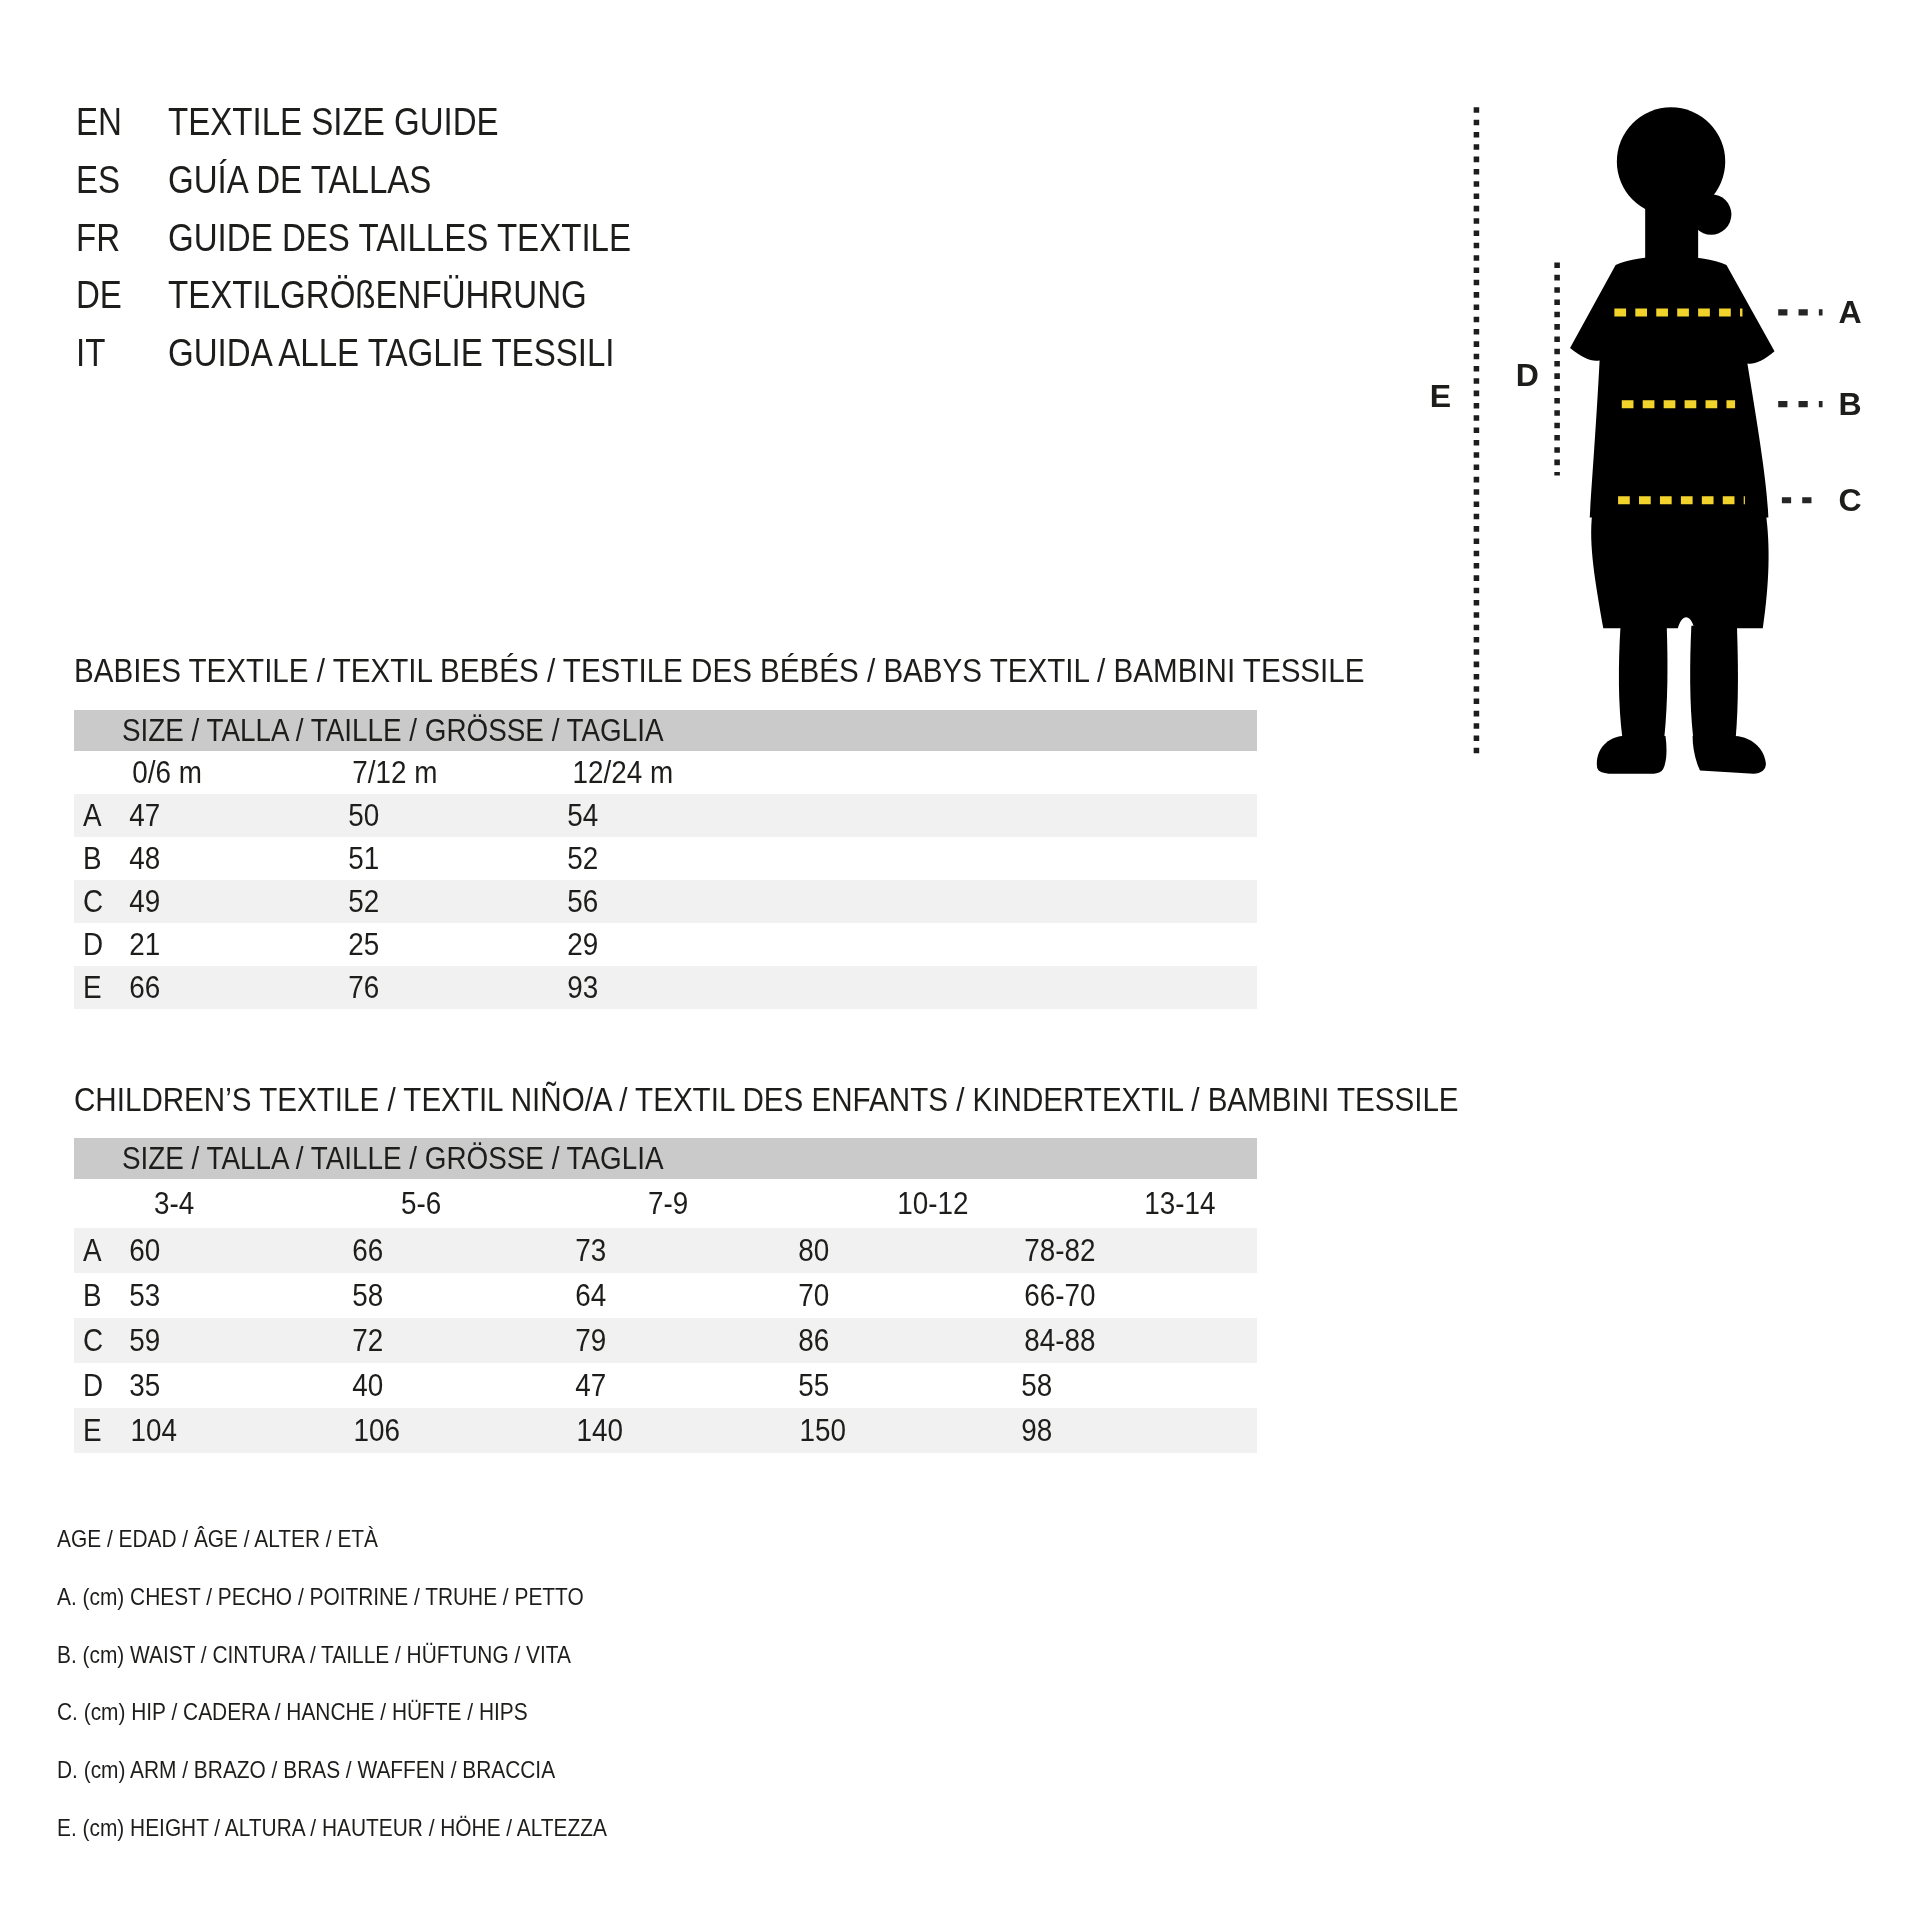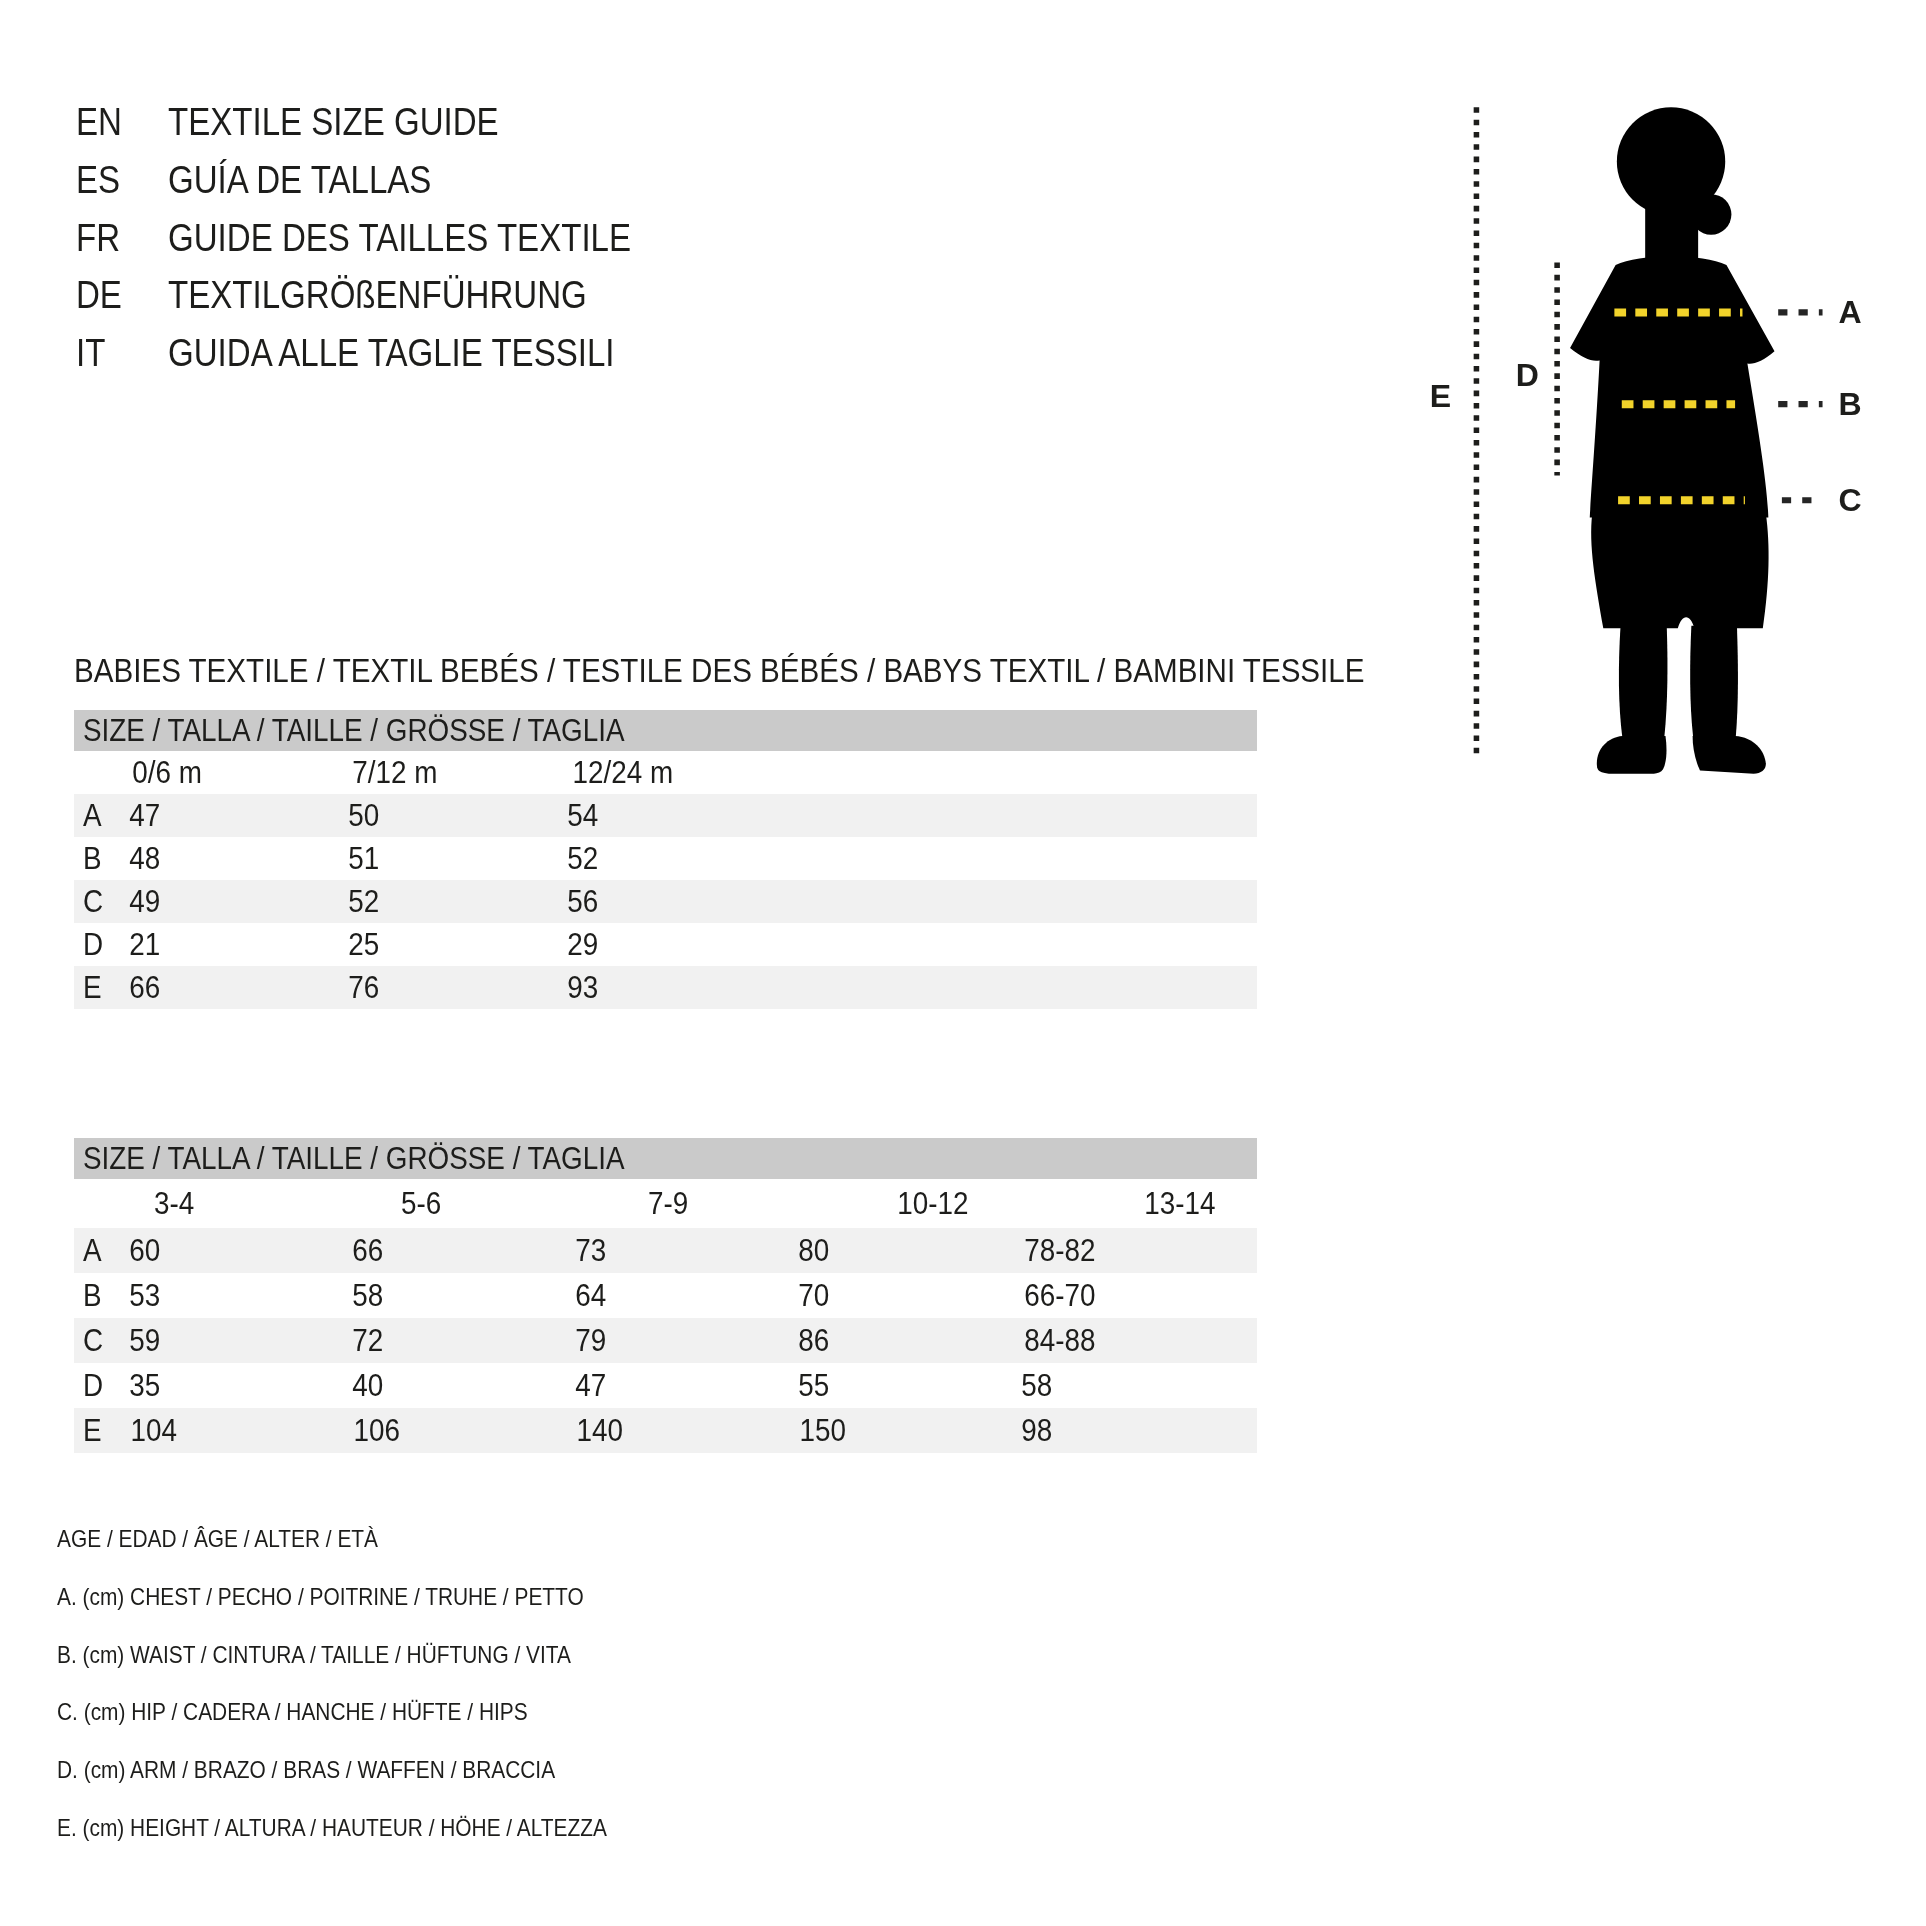--- a/index.html
+++ b/index.html
@@ -13,21 +13,21 @@
   
   .lang-row{position:absolute;left:76px;height:41px;font-size:38px;line-height:41px;}
   .lang-code{position:absolute;left:0;top:0;}
   .lang-title{position:absolute;left:92px;top:0;}
 
   
   .sec-title{position:absolute;left:74px;font-size:34px;line-height:36px;}
 
   
   .tbl{position:absolute;left:74px;width:1183px;}
-  .tbl .bar{height:41px;background:#CACACA;display:flex;align-items:center;font-size:32px;}
+  .tbl .bar{height:41px;background:#CACACA;display:flex;align-items:center;font-size:32px;padding-left:39px;}
   .tbl .bar .bar-label{margin-left:8.6px;}
   .tbl .cols{display:flex;align-items:center;}
   .tbl.babies .cols{height:43px;}
   .tbl.children .cols{height:49px;gap:24px;}
   .tbl .row{display:flex;align-items:center;}
   .tbl.babies .row{height:43px;}
   .tbl.children .row{height:45px;}
   .tbl .rows .row:nth-child(odd){background:#F1F1F1;}
   .lcol{flex:0 0 53px;box-sizing:border-box;padding-left:8.6px;font-size:32px;}
   .vcol{display:flex;align-items:center;font-size:32px;}
@@ -183,20 +183,23 @@
         <div class="vcol">
             <span class="condc">76</span>
           </div>
         <div class="vcol">
             <span class="condc">93</span>
           </div>
       </div>
     </div>
   </div>
 
+  <div class="sec-title" style="top:1081px">
+    <span class="cond">CHILDREN’S TEXTILE / TEXTIL NIÑO/A / TEXTIL DES ENFANTS / KINDERTEXTIL / BAMBINI TESSILE</span>
+  </div>
   <div class="tbl children" style="top:1138px">
     <div class="bar">
       <span class="bar-label"><span class="cond">SIZE / TALLA / TAILLE / GRÖSSE / TAGLIA</span></span>
     </div>
     <div class="cols">
       <div class="lcol"></div>
       <div class="vcol">
           <span class="condc">3-4</span>
         </div>
       <div class="vcol">

